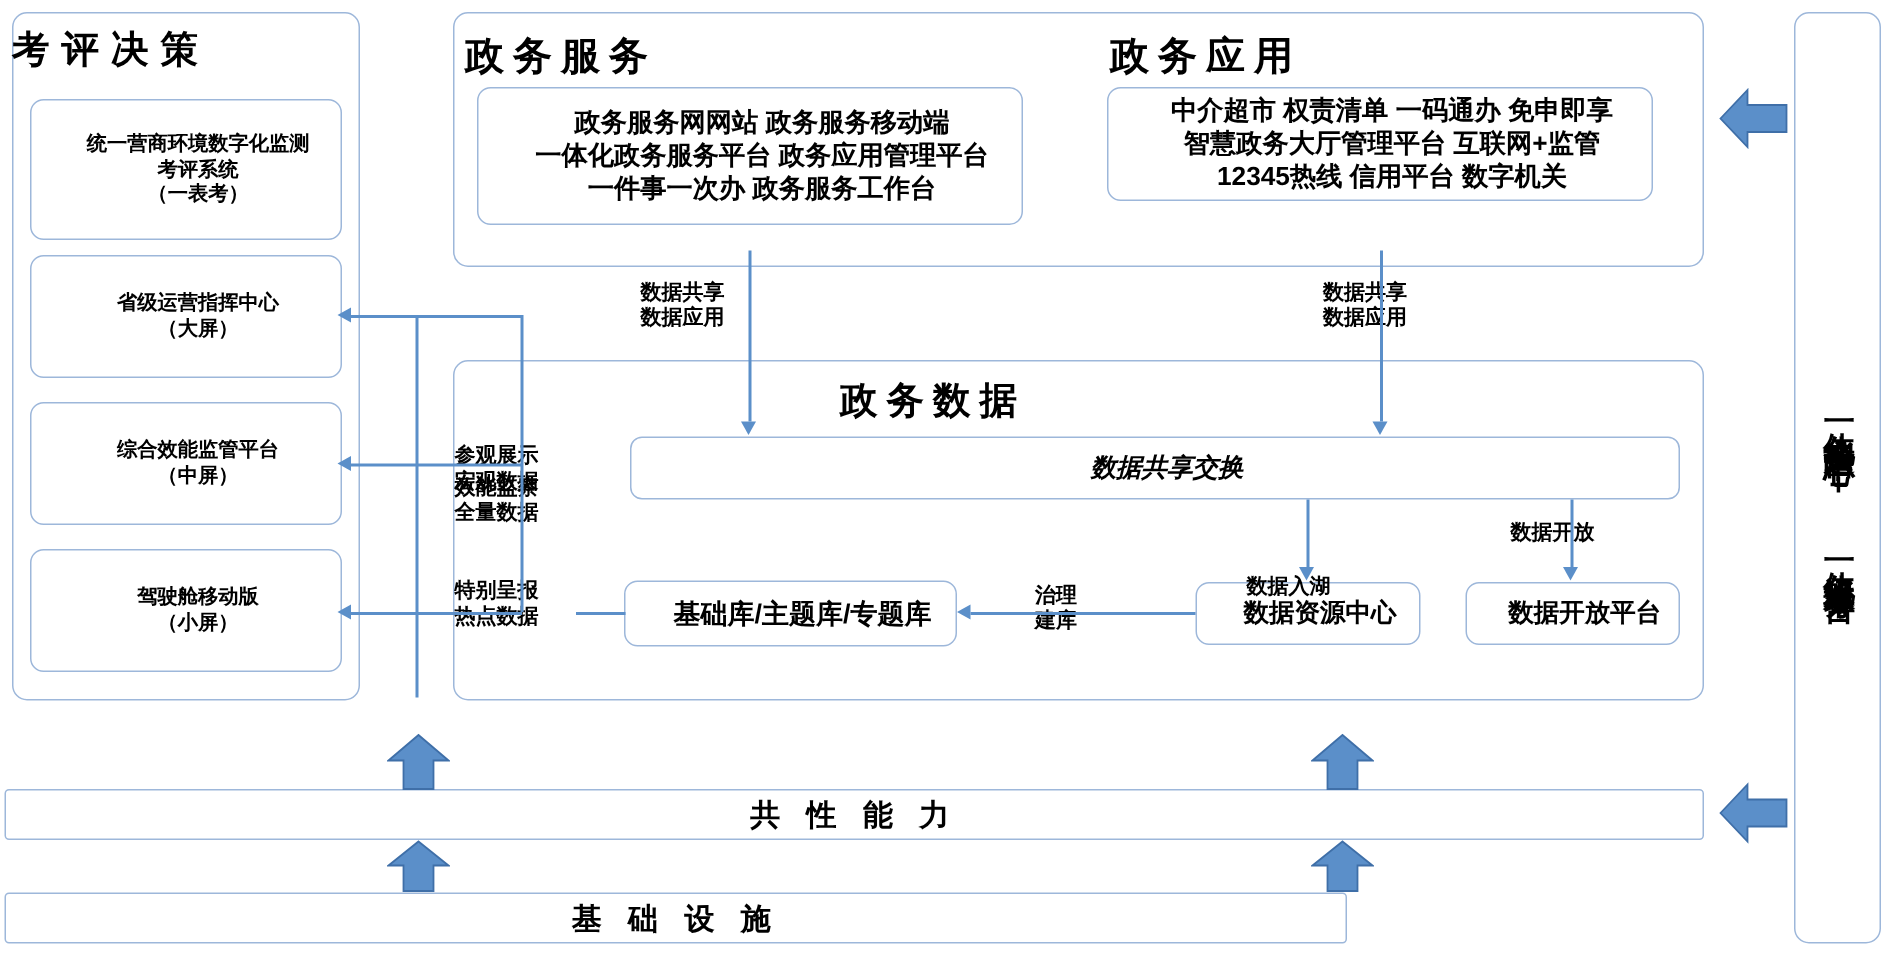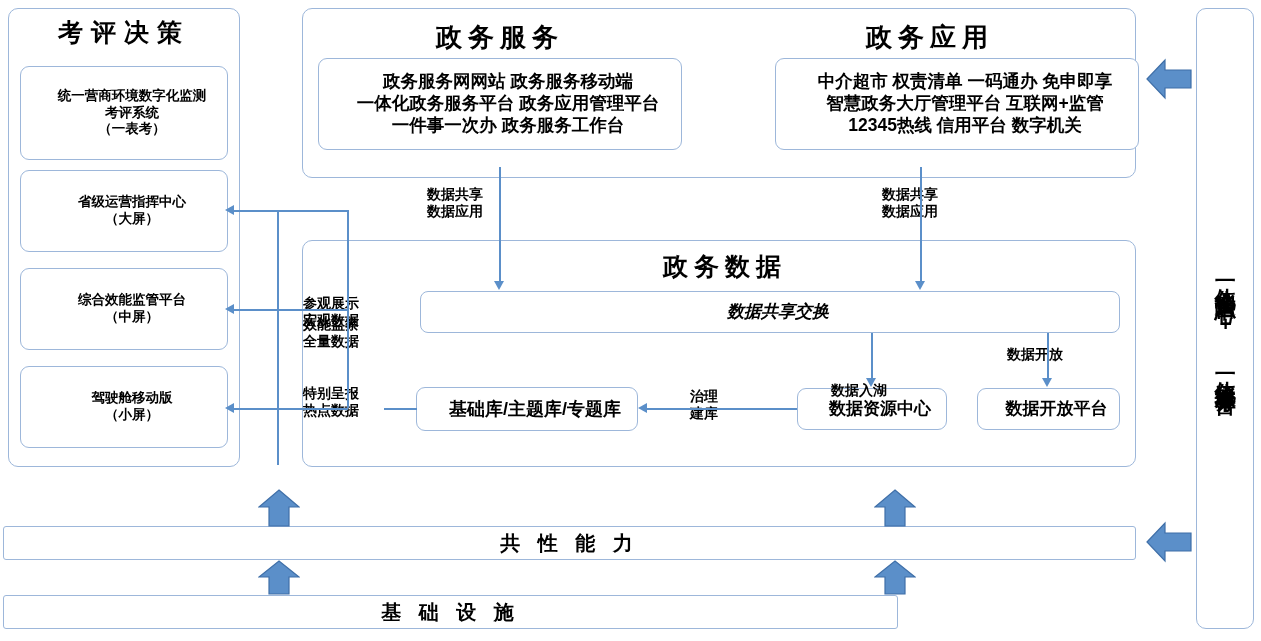--- a/index.html
+++ b/index.html
@@ -21,21 +21,21 @@
     display:flex;align-items:center;justify-content:center;text-align:center;
     font-weight:bold;line-height:1.25;padding-left:16px;
   }
   .bar{
     position:absolute;box-sizing:border-box;
     border:1.5px solid #9db7da;border-radius:3px;background:#ffffff;
     display:flex;align-items:center;justify-content:center;
     font-weight:bold;
   }
   .sectitle{
-    position:absolute;text-align:center;font-weight:bold;
+    position:absolute;font-weight:bold;
     letter-spacing:6px;white-space:nowrap;
   }
   .lbl{
     position:absolute;font-weight:bold;line-height:1.18;
     text-align:center;white-space:pre-line;background:transparent;
   }
 
   
   .ln-h{position:absolute;height:0;border-top:2px solid #5b8fc9;}
   .ln-v{position:absolute;width:0;border-left:2px solid #5b8fc9;}
@@ -54,21 +54,21 @@
   .kp-box{font-size:13.5px;}
   #kp-b0{left:20px;top:66px;width:208px;height:94px;}
   #kp-b1{left:20px;top:170px;width:208px;height:82px;}
   #kp-b2{left:20px;top:268px;width:208px;height:82px;}
   #kp-b3{left:20px;top:366px;width:208px;height:82px;}
 
   #top-panel{left:302px;top:8px;width:834px;height:170px;}
   #srv-title{left:310px;top:20px;width:380px;font-size:26px;}
   #app-title{left:740px;top:20px;width:380px;font-size:26px;}
   #srv-box{left:318px;top:58px;width:364px;height:92px;font-size:17.5px;}
-  #app-box{left:738px;top:58px;width:364px;height:92px;font-size:17.5px;margin-left:37px;}
+  #app-box{left:738px;top:58px;width:364px;height:76px;font-size:17.5px;}
 
   #data-panel{left:302px;top:240px;width:834px;height:227px;}
   #data-title{left:560px;top:250px;width:330px;font-size:25px;}
   #dsx-box{left:420px;top:291px;width:700px;height:42px;font-size:17px;border-radius:8px;font-style:italic;}
   #lib-box{left:416px;top:387px;width:222px;height:44px;font-size:18px;}
   #drc-box{left:797px;top:388px;width:150px;height:42px;font-size:17px;}
   #dop-box{left:977px;top:388px;width:143px;height:42px;font-size:17px;}
 
   #cap-bar{left:3px;top:526px;width:1133px;height:34px;font-size:20px;letter-spacing:6px;}
   #infra-bar{left:3px;top:595px;width:895px;height:34px;font-size:20px;letter-spacing:6px;}

